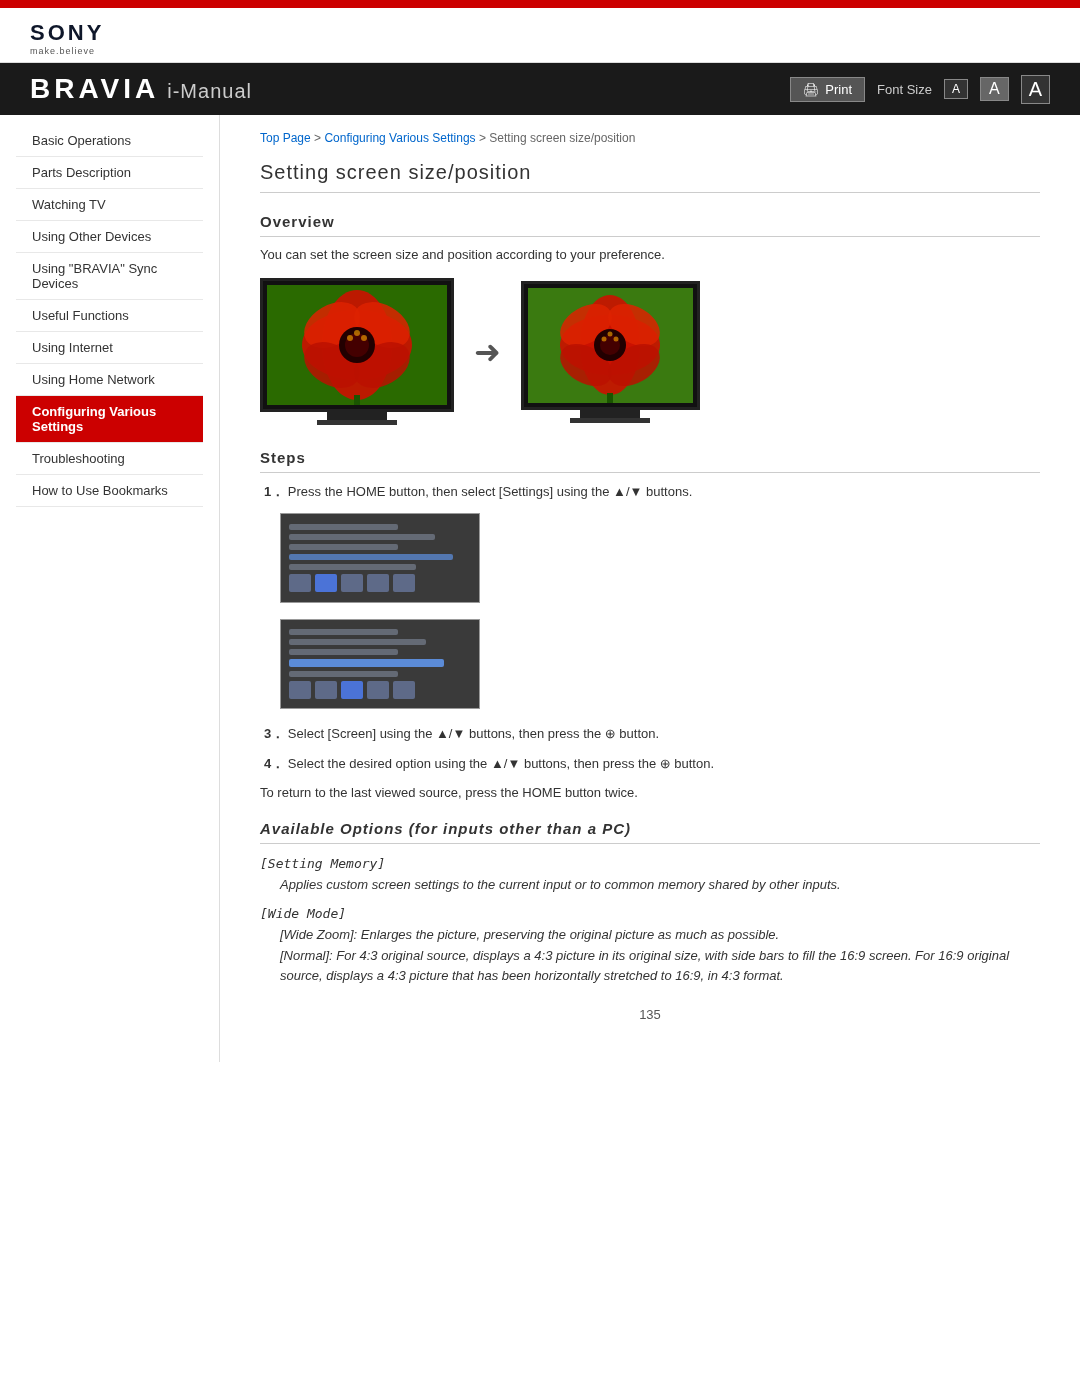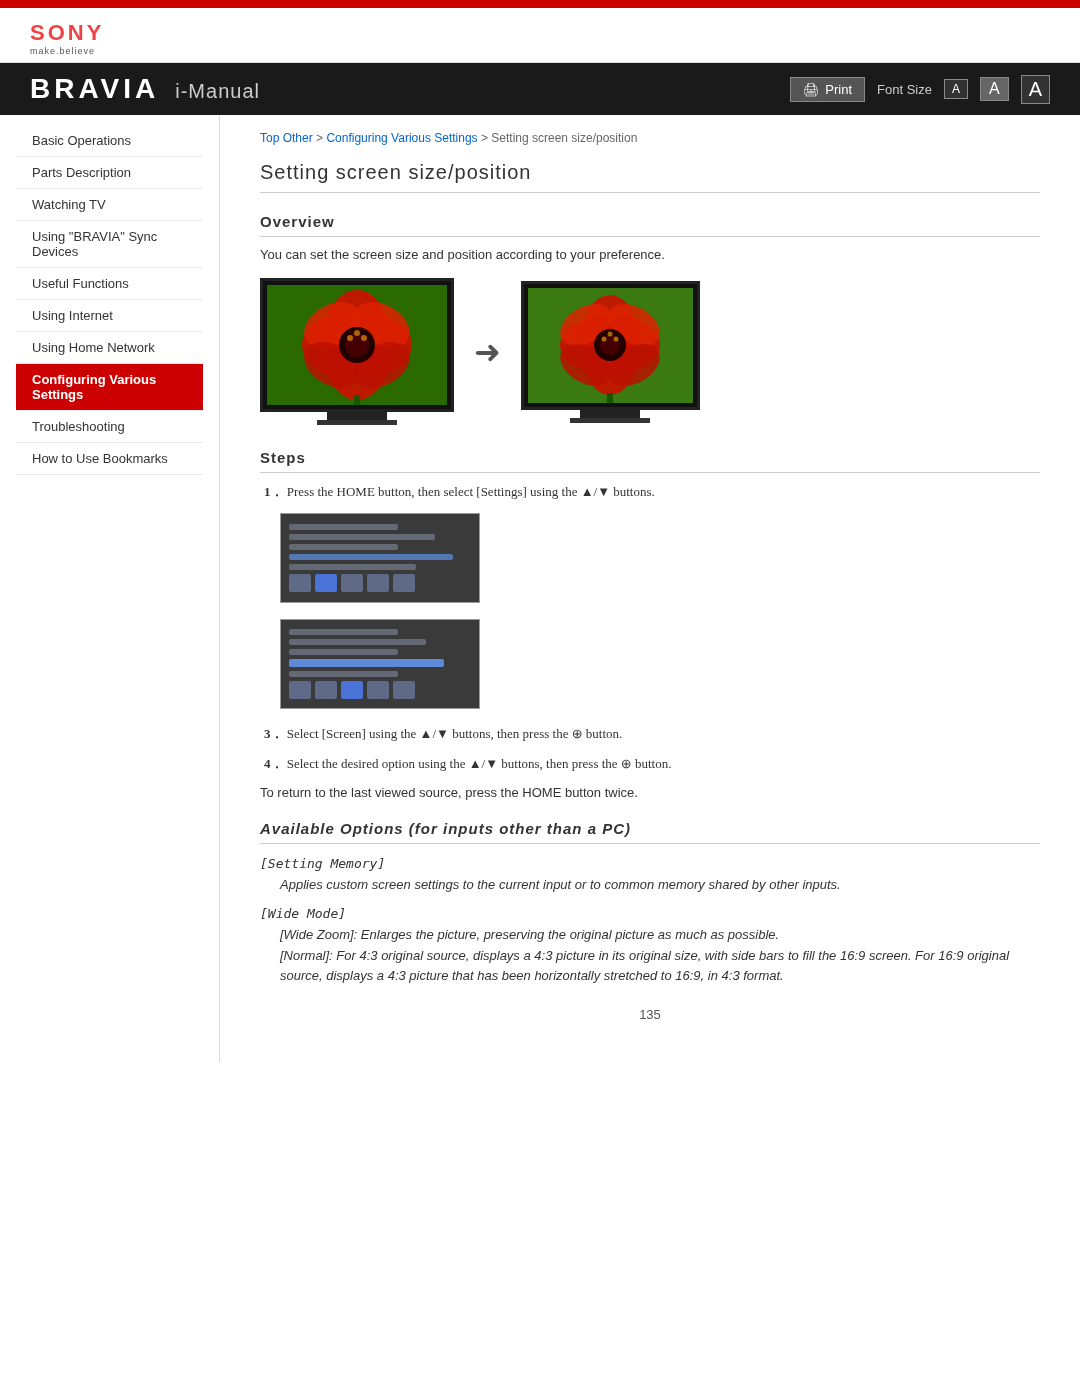--- a/index.html
+++ b/index.html
@@ -19,21 +19,21 @@
     .header {
       background: #1a1a1a;
       display: flex;
       align-items: center;
       justify-content: space-between;
       padding: 10px 30px;
     }
     .bravia-logo {
       display: flex;
       align-items: baseline;
-      gap: 16px;
+      gap: 8px;
     }
     .bravia-text {
       font-size: 28px;
       font-weight: bold;
       letter-spacing: 4px;
       color: #fff;
       font-family: 'Arial Black', sans-serif;
     }
     .imanual-text {
       color: #ccc;
@@ -75,21 +75,21 @@
 
     
     .sony-area {
       padding: 12px 30px 6px 30px;
       border-bottom: 1px solid #ddd;
     }
     .sony-logo {
       font-size: 22px;
       font-weight: bold;
       letter-spacing: 3px;
-      color: #ef4444;
+      color: #0f172a;
       font-family: 'Arial Black', sans-serif;
     }
     .sony-tagline {
       font-size: 9px;
       color: #555;
       letter-spacing: 1px;
     }
 
     
     .main-layout {
@@ -202,21 +202,20 @@
     }
 
     
     .steps-section {
       margin-bottom: 20px;
     }
     .step-item {
       font-size: 13px;
       margin-bottom: 12px;
       padding-left: 4px;
-      font-family: Liberation Serif, serif;
     }
     .step-number {
       font-weight: bold;
     }
 
     
     .screenshot-box {
       border: 1px solid #999;
       background: #3a3a3a;
       width: 200px;
@@ -320,33 +319,34 @@
     <button class="font-btn lg">A</button>
   </div>
 </div>
 
 <div class="main-layout">
 
   <nav class="sidebar">
     <div class="sidebar-item">Basic Operations</div>
     <div class="sidebar-item">Parts Description</div>
     <div class="sidebar-item">Watching TV</div>
+    <div class="sidebar-item">Using Other Devices</div>
     <div class="sidebar-item">Using "BRAVIA" Sync Devices</div>
     <div class="sidebar-item">Useful Functions</div>
     <div class="sidebar-item">Using Internet</div>
     <div class="sidebar-item">Using Home Network</div>
     <div class="sidebar-item active">Configuring Various Settings</div>
     <div class="sidebar-item">Troubleshooting</div>
     <div class="sidebar-item">How to Use Bookmarks</div>
   </nav>
 
   <main class="content">
 
     <div class="breadcrumb">
-      <a href="#">Top Other</a>
+      <a href="#">Top Page</a>
       <span> &gt; </span>
       <a href="#">Configuring Various Settings</a>
       <span> &gt; </span>
       <span>Setting screen size/position</span>
     </div>
 
     <h1 class="page-title">Setting screen size/position</h1>
 
     <h2 class="section-heading">Overview</h2>
     <p class="overview-text">You can set the screen size and position according to your preference.</p>

